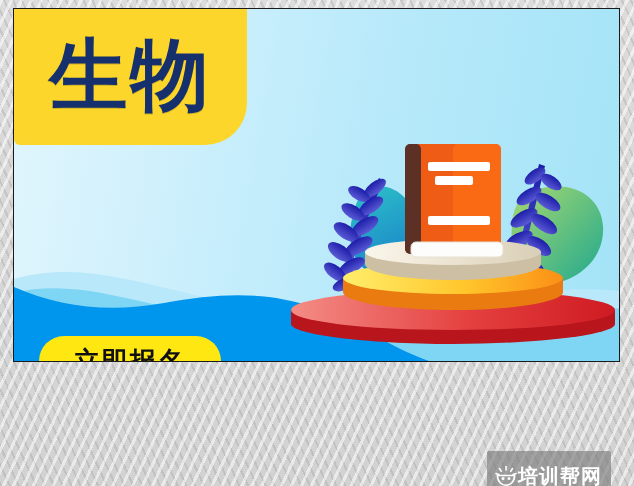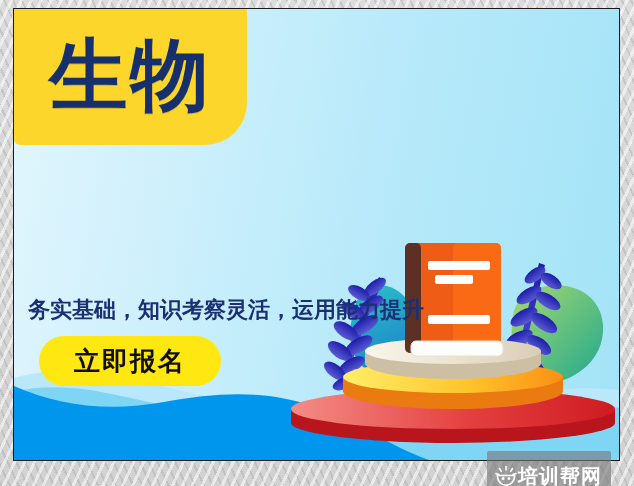--- a/index.html
+++ b/index.html
@@ -24,21 +24,21 @@
       repeating-linear-gradient(65deg, rgba(160,160,160,.35) 0 2px, rgba(255,255,255,0) 2px 8px),
       linear-gradient(#dcdcdc, #d2d2d2);
   }
 
   
   .banner {
     position: absolute;
     left: 13px;
     top: 8px;
     width: 607px;
-    height: 453px;
+    height: 354px;
     border: 1px solid #1b1b1b;
     box-sizing: border-box;
     overflow: hidden;
     background: linear-gradient(100deg, #e2f6fd 0%, #d2f1fc 22%, #b6e9fa 60%, #a3e3f7 100%);
   }
 
   
   .subject-badge {
     position: absolute;
     left: 0px;
@@ -264,21 +264,20 @@
         <rect x="122" y="6" width="16" height="110" rx="5" fill="#5c3024"></rect>
         <rect x="138" y="6" width="32" height="110" fill="#ef5c16"></rect>
         <rect x="170" y="6" width="48" height="110" rx="5" fill="#fa6a15"></rect>
         <rect x="145" y="24" width="62" height="9" rx="2" fill="#ffffff"></rect>
         <rect x="152" y="38" width="38" height="9" rx="2" fill="#ffffff"></rect>
         <rect x="145" y="78" width="62" height="9" rx="2" fill="#ffffff"></rect>
         <rect x="128" y="104" width="92" height="15" rx="5" fill="#fdfdfb" stroke="#e7e0d2" stroke-width="1"></rect>
       </g>
     </svg>
 
-    <div class="subtitle">务实基础，知识考察灵活，运用能力提升</div>
 
     <button class="cta-button">
       <span class="txt">立即报名</span>
     </button>
 
   </div>
 
   <div class="watermark">
     <svg class="wm-icon" width="24" height="22" viewBox="0 0 24 22">
       <g stroke="#ffffff" stroke-width="1.6" stroke-linecap="round" fill="none">

